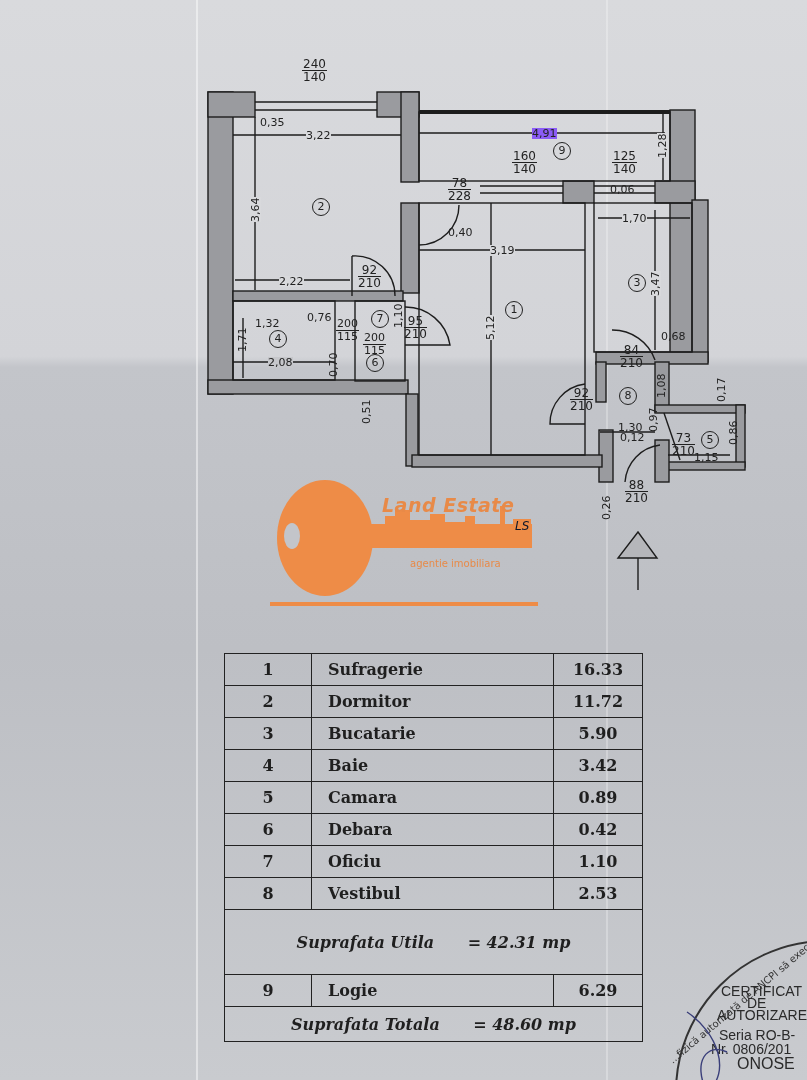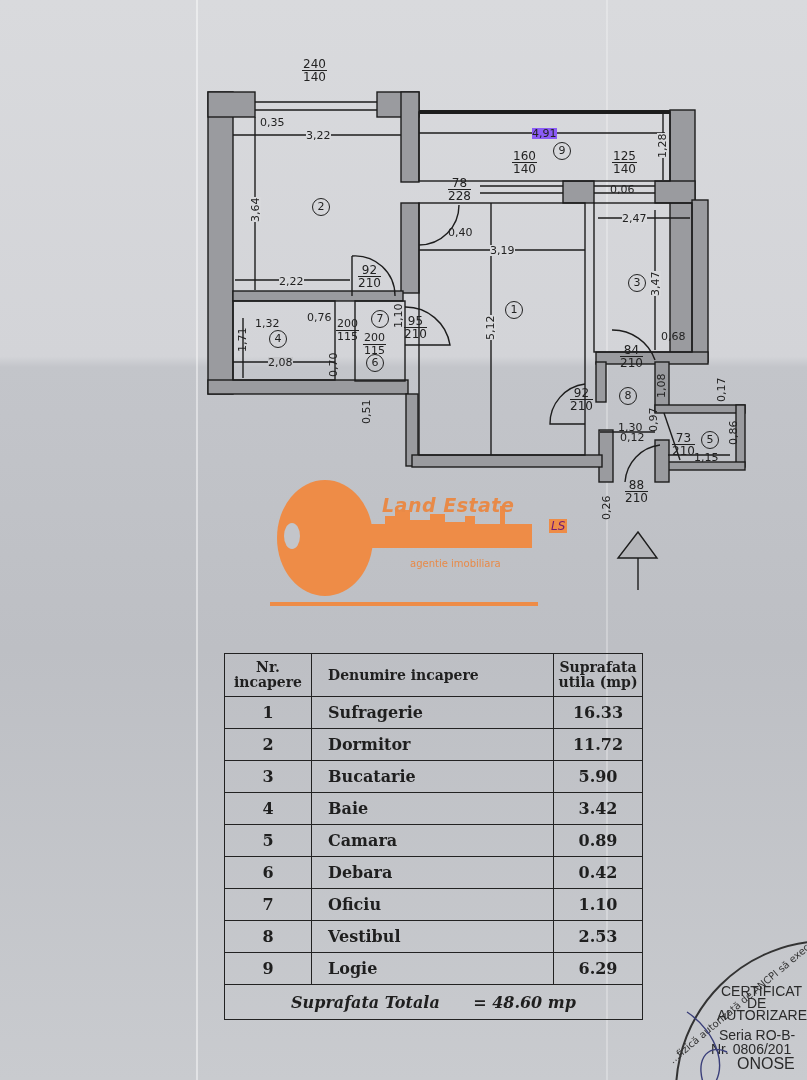--- a/index.html
+++ b/index.html
@@ -13,21 +13,21 @@
   .lbl.rot{transform:rotate(-90deg);transform-origin:left top;}
   .frac{position:absolute;font-size:12px;line-height:12px;text-align:center;color:#222;}
   .frac .num{display:block;border-bottom:1px solid #222;padding:0 1px;}
   .frac .den{display:block;}
   .room-no{position:absolute;width:16px;height:16px;border:1.3px solid #222;border-radius:50%;
     font-size:11px;line-height:16px;text-align:center;color:#222;}
   .logo{position:absolute;left:270px;top:476px;width:270px;height:132px;}
   .logo .brand{position:absolute;left:112px;top:18px;font-size:19px;font-style:italic;color:#e88a48;font-weight:bold;letter-spacing:.5px;}
   .logo .tag{position:absolute;left:140px;top:82px;font-size:10px;color:#e88a48;}
   .logo .bar{position:absolute;left:0;top:126px;width:268px;height:4px;background:#ee8c47;}
-  .logo .ls{position:absolute;left:243px;top:43px;font-size:12px;color:#701a75;font-style:italic;background:#ee8c47;padding:0 2px;margin-left:36px;}
+  .logo .ls{position:absolute;left:243px;top:43px;font-size:12px;color:#0f172a;font-style:italic;background:#ee8c47;padding:0 2px;}
   .table{position:absolute;left:224px;top:653px;width:419px;border:1.5px solid #222;border-collapse:collapse;
     font-family:"DejaVu Serif","Liberation Serif",serif;}
   .table td{border:1.5px solid #222;padding:0;font-weight:bold;font-size:16px;height:31px;}
   .table .c1{width:86px;text-align:center;}
   .table .c2{width:225px;padding-left:16px;}
   .table .c3{text-align:center;}
   .table .hdr td{font-size:14px;line-height:15px;height:42px;}
   .table .sum td{font-style:italic;font-size:16px;height:64px;text-align:center;}
   .table .sum2 td{font-style:italic;font-size:16px;height:34px;text-align:center;}
   .stamp{position:absolute;left:675px;top:940px;width:300px;height:300px;border:2px solid #333;border-radius:50%;}
@@ -185,21 +185,21 @@
   <div class="room-no" style="left:553px;top:142px;">9</div>
 
   <span class="lbl" style="left:260px;top:117px;">0,35</span>
   <span class="lbl" style="left:306px;top:130px;background:#d8d9dc;">3,22</span>
   <span class="lbl rot" style="left:250px;top:222px;background:#d8d9dc;">3,64</span>
   <span class="lbl" style="left:532px;top:128px;background:#8b5cf6;">4,91</span>
   <span class="lbl rot" style="left:657px;top:158px;background:#d8d9dc;">1,28</span>
   <span class="lbl" style="left:448px;top:227px;">0,40</span>
   <span class="lbl" style="left:490px;top:245px;background:#d8d9dc;">3,19</span>
   <span class="lbl" style="left:610px;top:184px;">0,06</span>
-  <span class="lbl" style="left:622px;top:213px;background:#d8d9dc;">2,47</span>
+  <span class="lbl" style="left:622px;top:213px;background:#d8d9dc;">1,70</span>
   <span class="lbl rot" style="left:650px;top:296px;background:#d8d9dc;">3,47</span>
   <span class="lbl" style="left:279px;top:276px;background:#d8d9dc;">2,22</span>
   <span class="lbl rot" style="left:485px;top:340px;background:#d8d9dc;">5,12</span>
   <span class="lbl" style="left:255px;top:318px;">1,32</span>
   <span class="lbl" style="left:307px;top:312px;">0,76</span>
   <span class="lbl rot" style="left:237px;top:352px;">1,71</span>
   <span class="lbl" style="left:268px;top:357px;background:#c6c7cb;">2,08</span>
   <span class="lbl rot" style="left:328px;top:377px;">0,70</span>
   <span class="lbl rot" style="left:393px;top:328px;">1,10</span>
   <span class="lbl rot" style="left:361px;top:424px;">0,51</span>
@@ -221,25 +221,20 @@
     <path d="M95 48 L115 48 L115 40 L125 40 L125 34 L140 34 L140 44 L160 44 L160 38 L175 38 L175 46 L195 46 L195 40 L205 40 L205 48 L230 48 L230 30 L235 30 L235 48 L262 48 L262 72 L95 72 Z" fill="#ee8c47"></path>
   </svg>
   <span class="brand">Land Estate</span>
   <span class="ls">LS</span>
   <span class="tag">agentie imobiliara</span>
   <div class="bar"></div>
 </div>
 
 <table class="table">
   <tbody>
-      <tr class="hdr">
-    <td class="c1">Nr. incapere</td>
-    <td class="c2">Denumire incapere</td>
-    <td class="c3">Suprafata utila (mp)</td>
-  </tr>
   <tr>
     <td class="c1">1</td>
     <td class="c2">Sufragerie</td>
     <td class="c3">16.33</td>
   </tr>
   <tr>
     <td class="c1">2</td>
     <td class="c2">Dormitor</td>
     <td class="c3">11.72</td>
   </tr>
@@ -265,20 +260,27 @@
   </tr>
   <tr>
     <td class="c1">7</td>
     <td class="c2">Oficiu</td>
     <td class="c3">1.10</td>
   </tr>
   <tr>
     <td class="c1">8</td>
     <td class="c2">Vestibul</td>
     <td class="c3">2.53</td>
+  </tr>
+  <tr class="sum">
+    <td colspan="3">
+      <span>Suprafata Utila</span>
+      &nbsp;&nbsp;&nbsp;&nbsp;
+      <span>= 42.31 mp</span>
+    </td>
   </tr>
   <tr>
     <td class="c1">9</td>
     <td class="c2">Logie</td>
     <td class="c3">6.29</td>
   </tr>
   <tr class="sum2">
     <td colspan="3">
       <span>Suprafata Totala</span>
       &nbsp;&nbsp;&nbsp;&nbsp;

